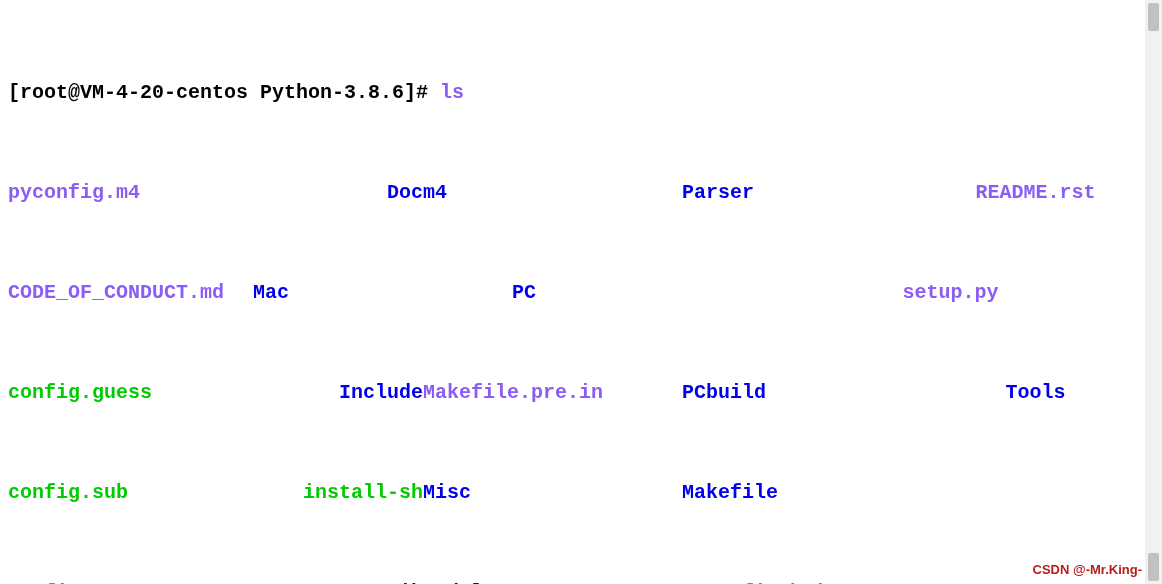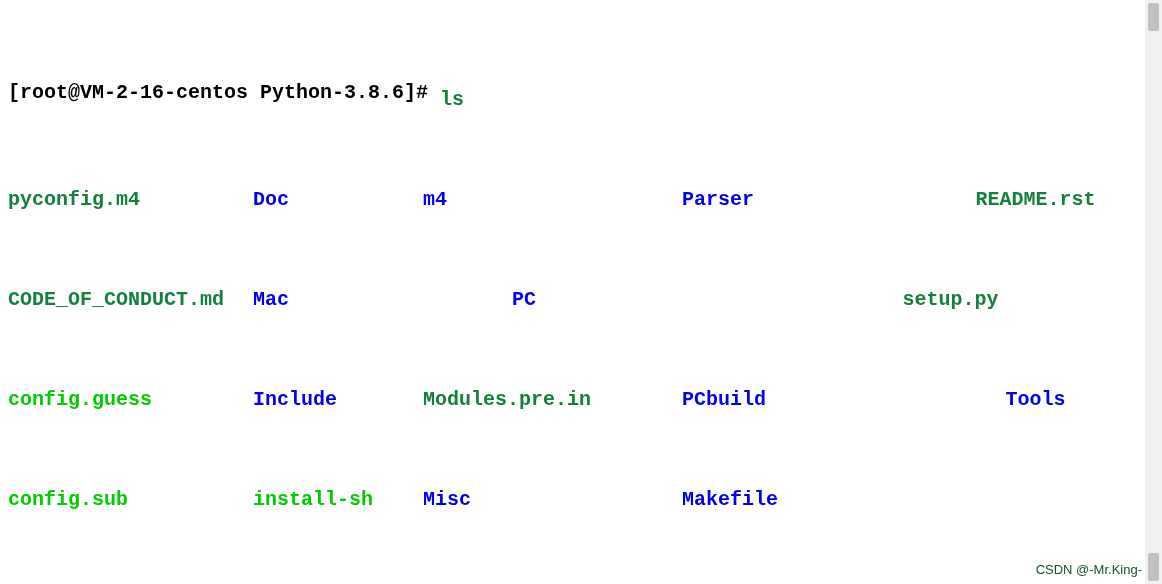--- a/index.html
+++ b/index.html
@@ -1,61 +1,61 @@
 <!DOCTYPE html>
 <html><head>
 <meta charset="utf-8">
 <style>
   * { margin:0; padding:0; box-sizing:border-box; }
   html,body { width:1162px; height:584px; background:#fff; font-family:"Courier New",monospace; font-size:20px; line-height:25px; color:#000; font-weight:bold; overflow:hidden; position:relative; }
   .terminal { padding:5px 8px; white-space:pre; position:relative; }
   .row { display:flex; flex-wrap:nowrap; }
   .col { display:inline-block; }
   .c0 { width:245px; }
-  .c1 { width:170px; }
+  .c1 { width:170px;text-align:right; }
   .c2 { width:259px; }
   .c3 { width:235px; }
   .c4 { flex:1;text-align:center; }
   .blue { color:#0000EE; }
   .green { color:#00CC00;margin-top:13px; }
-  .black { color:#15803d;margin-top:7px; }
+  .black { color:#8b5cf6; }
   .prompt { color:#000; }
   .scrollbar { position:absolute; right:0; top:0; bottom:0; width:17px; background:#f1f1f1; }
   .scroll-thumb-top { position:absolute; top:3px; right:3px; width:11px; height:28px; background:#c1c1c1; border-radius:2px; }
   .scroll-thumb-bot { position:absolute; bottom:3px; right:3px; width:11px; height:28px; background:#c1c1c1; border-radius:2px; }
-  .watermark { position:absolute; right:20px; bottom:2px; font-family:sans-serif; font-size:13px; font-weight:normal; color:#14532d; }
+  .watermark { position:absolute; right:20px; bottom:2px; font-family:sans-serif; font-size:13px; font-weight:bold; color:#b91c1c; }
 </style>
 </head>
 <body>
 
 <div class="terminal">
 
   <div class="row">
-    <span class="prompt">[root@VM-2-16-centos Python-3.8.6]# </span><span class="black">ls</span>
+    <span class="prompt">[root@VM-4-20-centos Python-3.8.6]# </span><span class="black">ls</span>
   </div>
 
   <div class="row">
     <span class="col c0"><span class="black">pyconfig.m4</span></span>
     <span class="col c1"><span class="blue">Doc</span></span>
     <span class="col c2"><span class="blue">m4</span></span>
     <span class="col c3"><span class="blue">Parser</span></span>
     <span class="col c4"><span class="black">README.rst</span></span>
   </div>
 
   <div class="row">
     <span class="col c0"><span class="black">CODE_OF_CONDUCT.md</span></span>
     <span class="col c2"><span class="blue">Mac</span></span>
     <span class="col c3"><span class="blue">PC</span></span>
     <span class="col c4"><span class="black">setup.py</span></span>
   </div>
 
   <div class="row">
     <span class="col c0"><span class="green">config.guess</span></span>
     <span class="col c1"><span class="blue">Include</span></span>
-    <span class="col c2"><span class="black">Modules.pre.in</span></span>
+    <span class="col c2"><span class="black">Makefile.pre.in</span></span>
     <span class="col c3"><span class="blue">PCbuild</span></span>
     <span class="col c4"><span class="blue">Tools</span></span>
   </div>
 
   <div class="row">
     <span class="col c0"><span class="green">config.sub</span></span>
     <span class="col c1"><span class="green">install-sh</span></span>
     <span class="col c2"><span class="blue">Misc</span></span>
     <span class="col c3"><span class="blue">Makefile</span></span>
     <span class="col c4"><span class="black"></span></span>

